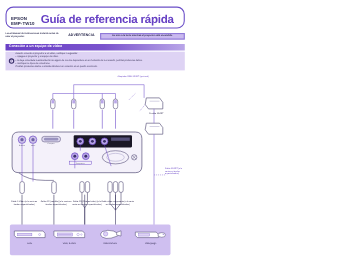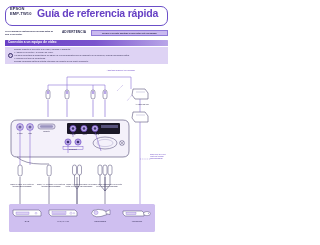--- a/index.html
+++ b/index.html
@@ -14,21 +14,21 @@
   }
   .page { position:relative; width:173px; height:245px; padding:6px 5px 0 5px; }
 
   
   .titlebar {
     position:relative;
     border:0.8px solid #6b4fc8;
     border-radius:7px;
     height:20px;
     display:flex;
-    align-items:flex-start;
+    align-items:flex-end;
     padding:0 4px;
     background:#fff;
   }
   .brandblock { width:26px; flex:0 0 26px; }
   .brand-epson { font-size:4px; font-weight:bold; letter-spacing:0.1px; color:#2b2b4f; }
   .brand-model { font-size:4px; font-weight:bold; letter-spacing:0.1px; color:#2b2b4f; }
   .maintitle {
     flex:1;
     text-align:center;
     font-size:10.5px;

